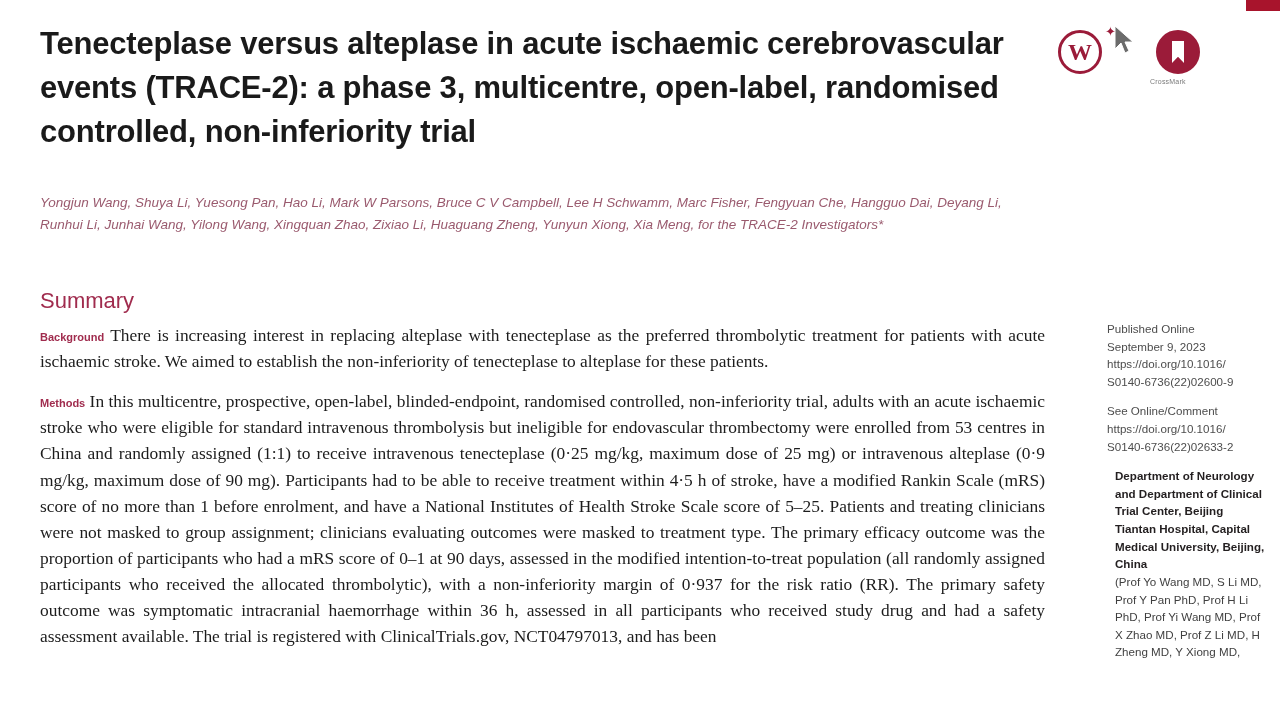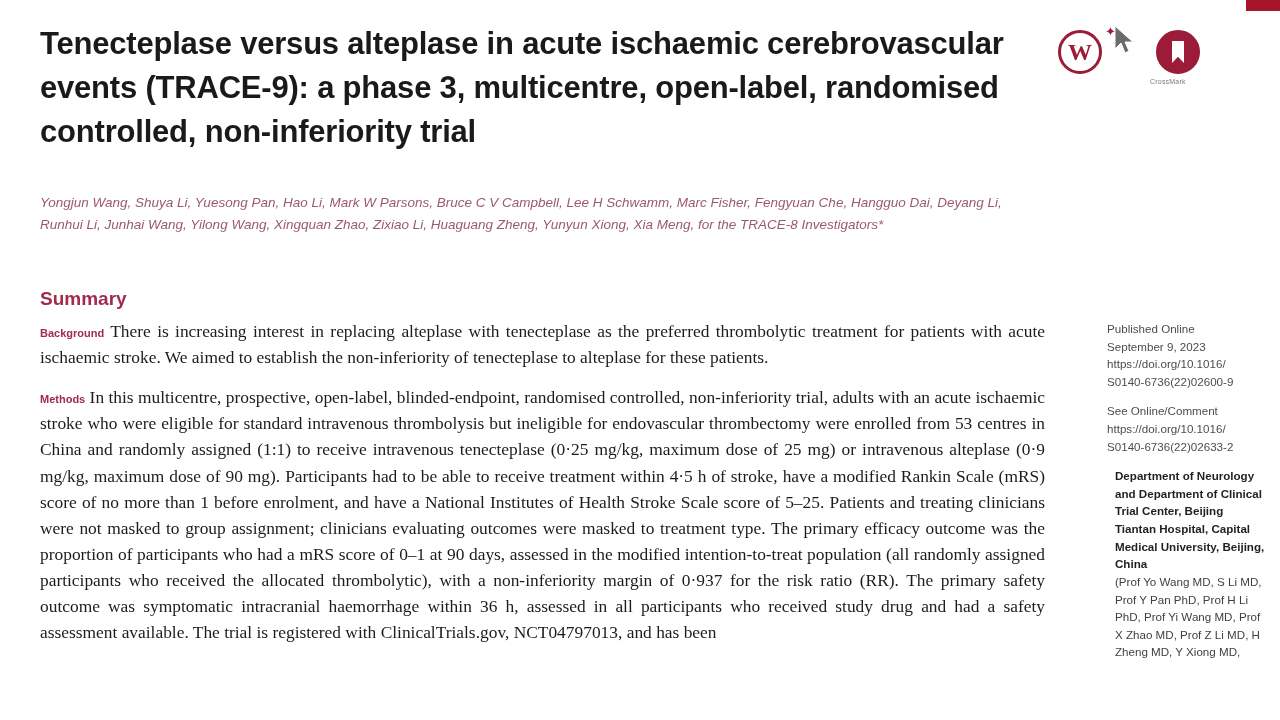--- a/index.html
+++ b/index.html
@@ -67,22 +67,22 @@
 
   
   .summary-col {
     position: absolute;
     left: 40px;
     top: 288px;
     width: 1005px;
   }
   .summary-head {
     font-family: "Liberation Sans", sans-serif;
-    font-weight: bold;
-    font-size: 19px;
+    font-weight: normal;
+    font-size: 22px;
     color: #a02c4e;
     margin: 0 0 8px 0;
   }
   .para {
     font-size: 17.4px;
     line-height: 1.50;
     text-align: justify;
     margin: 0 0 14px 0;
     color: #1c1c1c;
   }
@@ -201,24 +201,24 @@
         <polygon points="0,0 0,23 6,17 10,27 14,25 10,16 18,16" fill="#6b6b6b" stroke="#ffffff" stroke-width="1"></polygon>
       </svg>
     </div>
     <div class="logo-circle logo-book">
       <div class="bookmark"></div>
     </div>
     <div class="crossmark-label">CrossMark</div>
   </div>
 
   <div class="title-block">
-    <h1 class="title">Tenecteplase versus alteplase in acute ischaemic cerebrovascular events (TRACE-9): a phase 3, multicentre, open-label, randomised controlled, non-inferiority trial</h1>
-  </div>
-
-  <div class="authors">Yongjun Wang, Shuya Li, Yuesong Pan, Hao Li, Mark W Parsons, Bruce C V Campbell, Lee H Schwamm, Marc Fisher, Fengyuan Che, Hangguo Dai, Deyang Li, Runhui Li, Junhai Wang, Yilong Wang, Xingquan Zhao, Zixiao Li, Huaguang Zheng, Yunyun Xiong, Xia Meng, for the TRACE-8 Investigators*</div>
+    <h1 class="title">Tenecteplase versus alteplase in acute ischaemic cerebrovascular events (TRACE-2): a phase 3, multicentre, open-label, randomised controlled, non-inferiority trial</h1>
+  </div>
+
+  <div class="authors">Yongjun Wang, Shuya Li, Yuesong Pan, Hao Li, Mark W Parsons, Bruce C V Campbell, Lee H Schwamm, Marc Fisher, Fengyuan Che, Hangguo Dai, Deyang Li, Runhui Li, Junhai Wang, Yilong Wang, Xingquan Zhao, Zixiao Li, Huaguang Zheng, Yunyun Xiong, Xia Meng, for the TRACE-2 Investigators*</div>
 
   <div class="summary-col">
     <h2 class="summary-head">Summary</h2>
 
     <p class="para">
       <span class="label">Background</span>
       <span>There is increasing interest in replacing alteplase with tenecteplase as the preferred thrombolytic treatment for patients with acute ischaemic stroke. We aimed to establish the non-inferiority of tenecteplase to alteplase for these patients.</span>
     </p>
 
     <p class="para">

